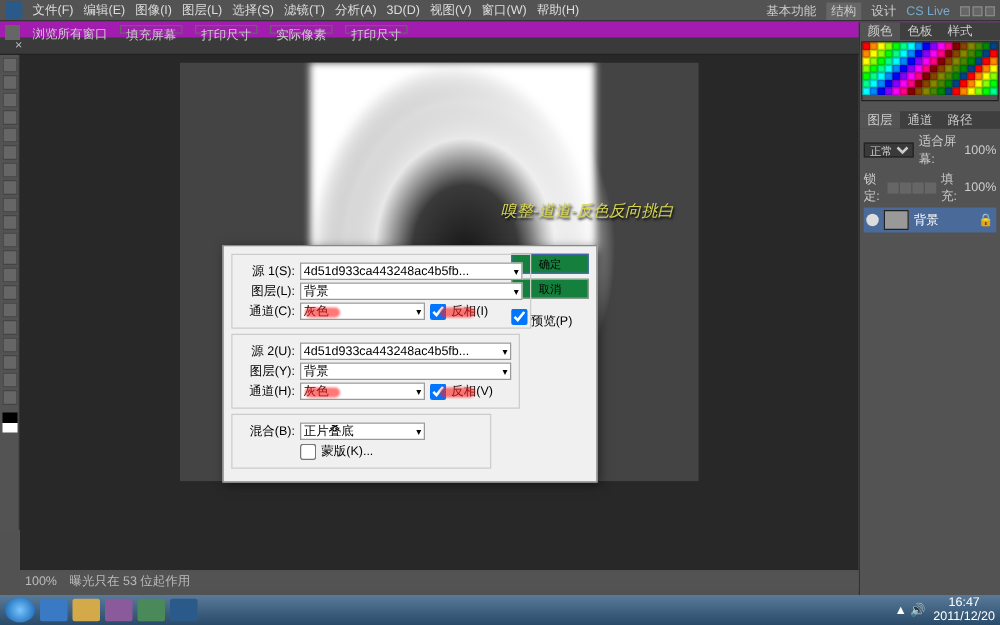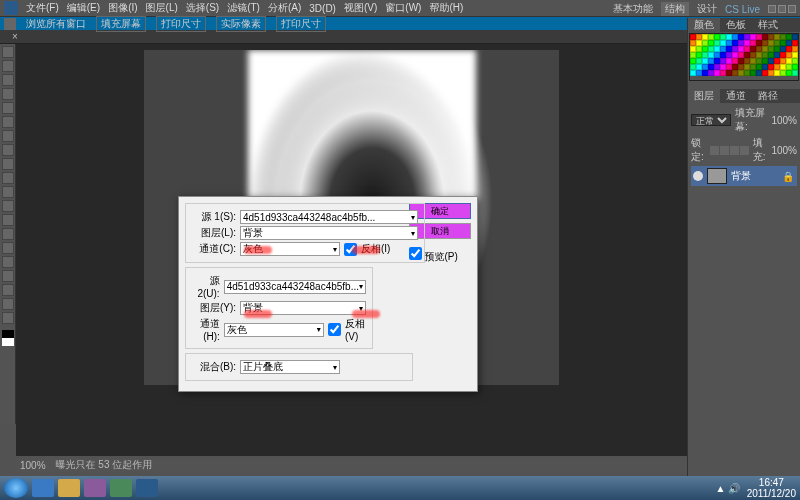--- a/index.html
+++ b/index.html
@@ -1,20 +1,20 @@
 <!DOCTYPE html>
 <html><head>
 <meta charset="utf-8">
 <style>
 *{margin:0;padding:0;box-sizing:border-box;font-family:"Microsoft YaHei",sans-serif;font-size:10px}
 body{background:#525252;width:800px;height:500px;overflow:hidden;position:relative}
 .menubar{background:#535353;height:16px;display:flex;align-items:center;padding:0 4px;gap:8px;color:#ddd}
 .menubar span{cursor:pointer}
 .topRight{position:absolute;right:4px;top:2px;display:flex;gap:8px;align-items:center;color:#ccc}
-.subbar{background:#0369a1;height:14px;display:flex;align-items:center;padding:3px 4px;gap:10px;color:#ccc;border-top:1px solid #333}
+.subbar{background:#a21caf;height:14px;display:flex;padding:3px 4px;gap:10px;color:#ccc;border-top:1px solid #333}
 .winctrl{display:inline-flex;gap:2px}
 .winctrl span{width:8px;height:8px;background:#666;border:1px solid #888}
 .tablabel{background:#3a3a3a;height:14px;color:#bbb;padding:0 6px;display:flex;align-items:center;border-bottom:1px solid #222}
 .toolbar{position:absolute;left:0;top:44px;width:16px;background:#535353;height:380px;border-right:1px solid #333;display:flex;flex-direction:column;align-items:center;gap:2px;padding-top:2px}
 .toolbar .tool{width:12px;height:12px;background:#666;border:1px solid #444;cursor:pointer}
 .swatches{width:12px;height:16px;background:linear-gradient(#000 50%,#fff 50%);margin-top:4px}
 .canvas{position:absolute;left:16px;top:44px;right:113px;bottom:44px;background:#282828;display:flex;align-items:flex-start;justify-content:center;padding-top:6px}
 .imgwrap{width:415px;height:335px;background:#888;position:relative;overflow:hidden}
 .negative{width:100%;height:100%;background:radial-gradient(ellipse 120px 150px at 55% 45%,#1a1a1a 0%,#3a3a3a 35%,#e8e8e8 60%,#bbb 80%,#444 100%)}
 .hair{position:absolute;top:0;left:25%;width:55%;height:45%;background:radial-gradient(ellipse at 50% 100%,transparent 40%,#fff 70%);filter:blur(3px)}
@@ -34,21 +34,21 @@
 .dialog{position:absolute;left:178px;top:196px;width:300px;background:#f0f0f0;border:1px solid #888;box-shadow:2px 2px 8px rgba(0,0,0,.5)}
 .dlghead{background:linear-gradient(#fff,#e0e0e0);height:18px;display:flex;align-items:center;justify-content:space-between;padding:0 6px;font-size:10px}
 .dlgbody{padding:6px;position:relative}
 .dlgbody .group{border:1px solid #ccc;padding:4px 6px;margin-bottom:4px;position:relative}
 .dlgbody .frow{display:flex;align-items:center;gap:4px;margin:2px 0;font-size:9px}
 .dlgbody .frow label{width:44px;text-align:right}
 .dlgbody .frow .sel{flex:1;height:14px;border:1px solid #999;background:#fff;padding:0 2px;display:flex;align-items:center;justify-content:space-between}
 .dlgbody .frow .sel::after{content:"▾";font-size:8px}
 .redmark{position:absolute;width:28px;height:8px;background:rgba(255,30,30,.6);border-radius:4px;filter:blur(1px)}
 .dlgbtns{position:absolute;right:6px;top:6px;display:flex;flex-direction:column;gap:4px}
-.dlgbtns button{width:62px;height:16px;font-size:9px;background:#d946ef;border:1px solid #999;cursor:pointer}
+.dlgbtns button{width:62px;height:16px;font-size:9px;background:#15803d;border:1px solid #999;cursor:pointer}
 .taskbar{position:absolute;left:0;right:0;bottom:0;height:24px;background:linear-gradient(#5a7a9a,#2a4a6a);display:flex;align-items:center;padding:0 4px;gap:4px}
 .startbtn{width:24px;height:20px;background:radial-gradient(circle,#7ac5ff,#0a5aaa);border-radius:50%;cursor:pointer}
 .tbicon{width:22px;height:18px;background:#666;border-radius:2px;cursor:pointer}
 .tbright{margin-left:auto;display:flex;align-items:center;gap:6px;color:#fff;font-size:9px}
 </style>
 </head>
 <body>
 
 <div class="menubar">
   <span style="width:14px;height:14px;background:#2a5a8a;border-radius:2px"></span>
@@ -110,20 +110,21 @@
   <div class="tool"></div>
   <div class="tool"></div>
   <div class="tool"></div>
   <div class="swatches"></div>
 </div>
 
 <div class="canvas">
   <div class="imgwrap">
     <div class="negative"></div>
     <div class="hair"></div>
+    <div class="overlay-text">嗅整-道道-反色反向挑白</div>
   </div>
 </div>
 
 <div class="dialog">
   <div class="dlgbody">
     <div class="dlgbtns">
       <button style="border:1px solid #46a">确定</button>
       <button>取消</button>
       <label style="font-size:9px;margin-top:4px"><input type="checkbox" checked="" style=""> <span>预览(P)</span></label>
     </div>
@@ -144,21 +145,21 @@
           <label>通道(C):</label>
           <div class="sel" style="flex:0 0 100px">
             <span>灰色</span>
           </div>
           <input type="checkbox" checked="" style="">
           <span>反相(I)</span>
         </div>
       <div class="redmark" style="left:58px;top:42px"></div>
       <div class="redmark" style="left:166px;top:42px"></div>
     </div>
-    <div class="group" style="width:188px">
+    <div class="group" style="width:231px">
       <div class="frow">
           <label>源 2(U):</label>
           <div class="sel">
             <span>4d51d933ca443248ac4b5fb...</span>
           </div>
         </div>
       <div class="frow">
           <label>图层(Y):</label>
           <div class="sel">
             <span>背景</span>
@@ -168,26 +169,31 @@
           <label>通道(H):</label>
           <div class="sel" style="flex:0 0 100px">
             <span>灰色</span>
           </div>
           <input type="checkbox" checked="" style="">
           <span>反相(V)</span>
         </div>
       <div class="redmark" style="left:58px;top:42px"></div>
       <div class="redmark" style="left:166px;top:42px"></div>
     </div>
-    <div class="group" style="width:228px">
+    <div class="group" style="width:208px">
       <div class="frow">
           <label>混合(B):</label>
           <div class="sel" style="flex:0 0 100px">
             <span>正片叠底</span>
           </div>
+        </div>
+      <div class="frow">
+          <label></label>
+          <input type="checkbox" style="">
+          <span>蒙版(K)...</span>
         </div>
     </div>
   </div>
 </div>
 
 <div class="rpanel">
   <div class="tabs">
       <span class="act">颜色</span>
       <span>色板</span>
       <span>样式</span>
@@ -321,21 +327,21 @@
       <div style="background: rgb(0, 255, 136);"></div>
     </div>
   <div class="tabs" style="margin-top:8px">
       <span class="act">图层</span>
       <span>通道</span>
       <span>路径</span>
     </div>
   <div class="lpanel">
     <div class="row">
         <select style="flex:1"><option>正常</option></select>
-        <span>填充屏幕:</span>
+        <span>适合屏幕:</span>
         <span>100%</span>
       </div>
     <div class="row">
         <span>锁定:</span>
         <span style="display:flex;gap:1px">
           <span style="width:9px;height:9px;background:#666"></span>
           <span style="width:9px;height:9px;background:#666"></span>
           <span style="width:9px;height:9px;background:#666"></span>
           <span style="width:9px;height:9px;background:#666"></span>
         </span>

